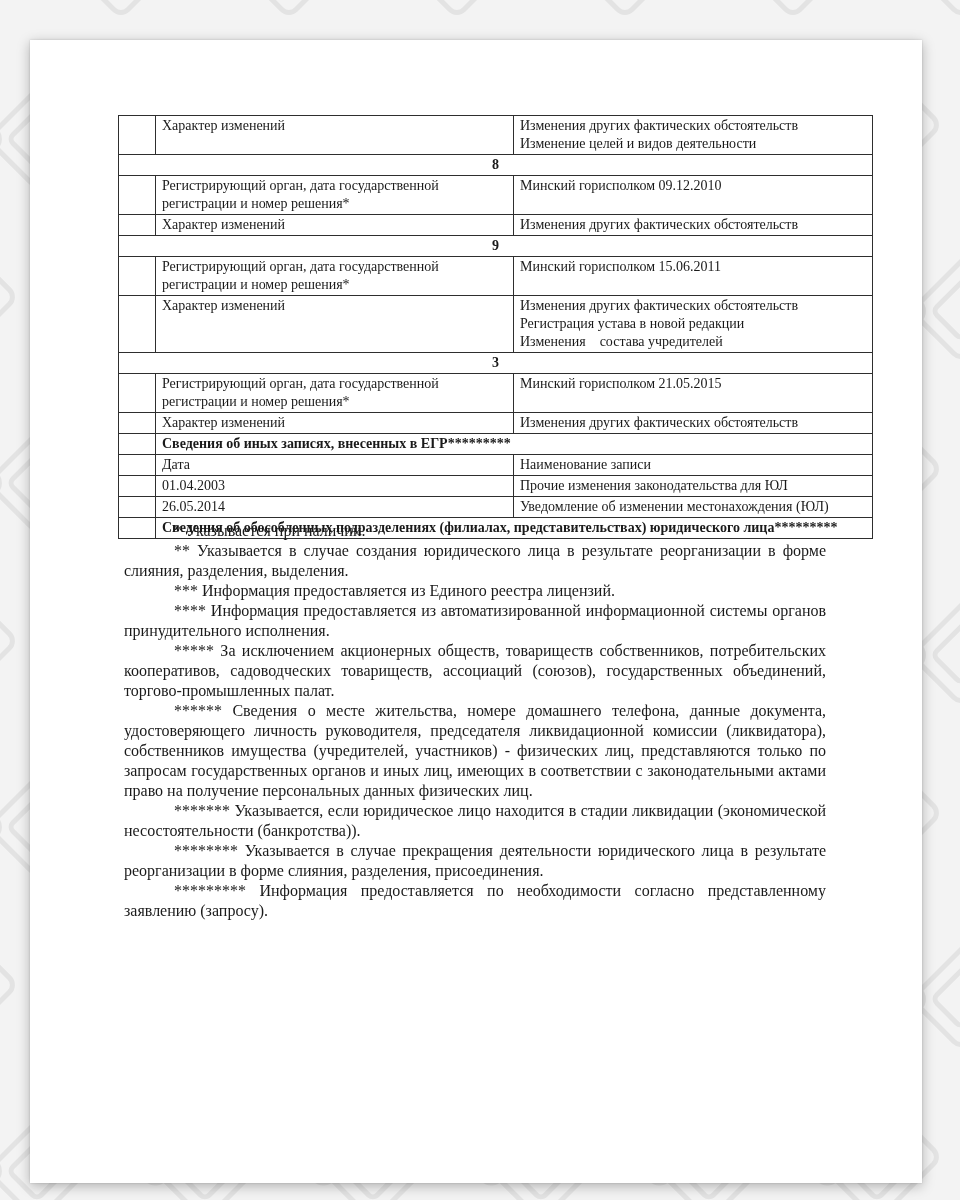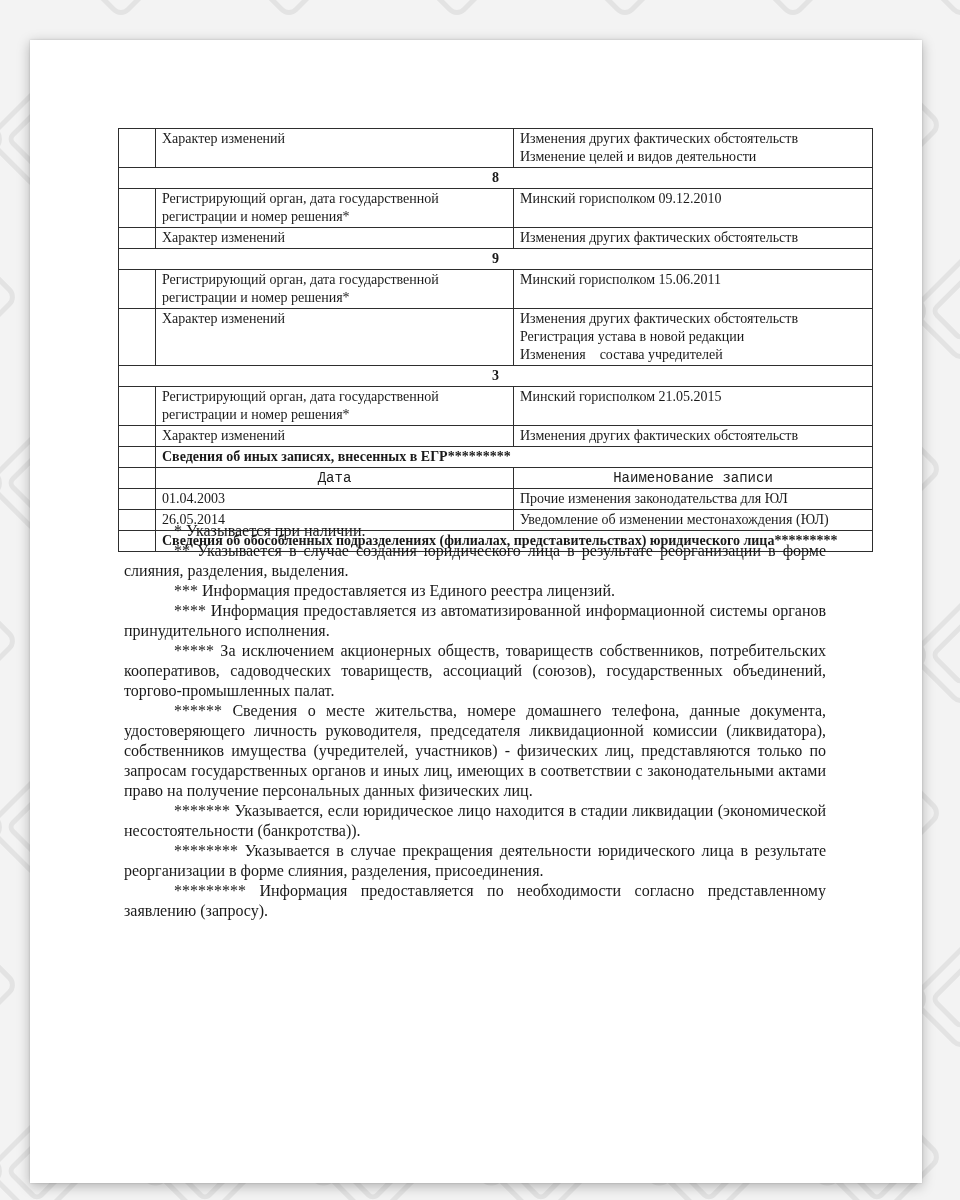--- a/index.html
+++ b/index.html
@@ -9,32 +9,32 @@
     font-family:"Liberation Serif","DejaVu Serif",serif;
     color:#1a1a1a;
   }
   .bg-pattern{position:absolute;left:0;top:0;width:960px;height:1200px;}
   .page{
     position:absolute;left:30px;top:40px;width:892px;height:1143px;
     background:#ffffff;
     box-shadow:0 3px 12px rgba(0,0,0,.28), 0 0 2px rgba(0,0,0,.15);
   }
   table.doc-table{
-    position:absolute;top:88px;left:88px;width:754px;
+    position:absolute;top:75px;left:88px;width:754px;
     border-collapse:collapse;table-layout:fixed;
     font-size:14px;color:#1a1a1a;
   }
   .doc-table td{
     border:1px solid #2e2e2e;vertical-align:top;
     padding:1px 6px;line-height:18px;
   }
   .doc-table td.c-blank{padding:0;}
   .doc-table td.num-cell{text-align:center;font-weight:bold;padding:1px 2px;}
   .doc-table td.section-cell{text-align:left;font-weight:bold;}
-  .doc-table td.subhead-cell{text-align:center;font-family:Liberation Mono, monospace;}
+  .doc-table td.subhead-cell{}
   .vline{white-space:pre-wrap;}
   .footnotes{
     position:absolute;top:481px;left:94px;width:702px;
     font-size:16px;line-height:20px;text-align:justify;
   }
   .footnotes p{margin:0;text-indent:50px;}
 </style>
 </head>
 <body>
 

